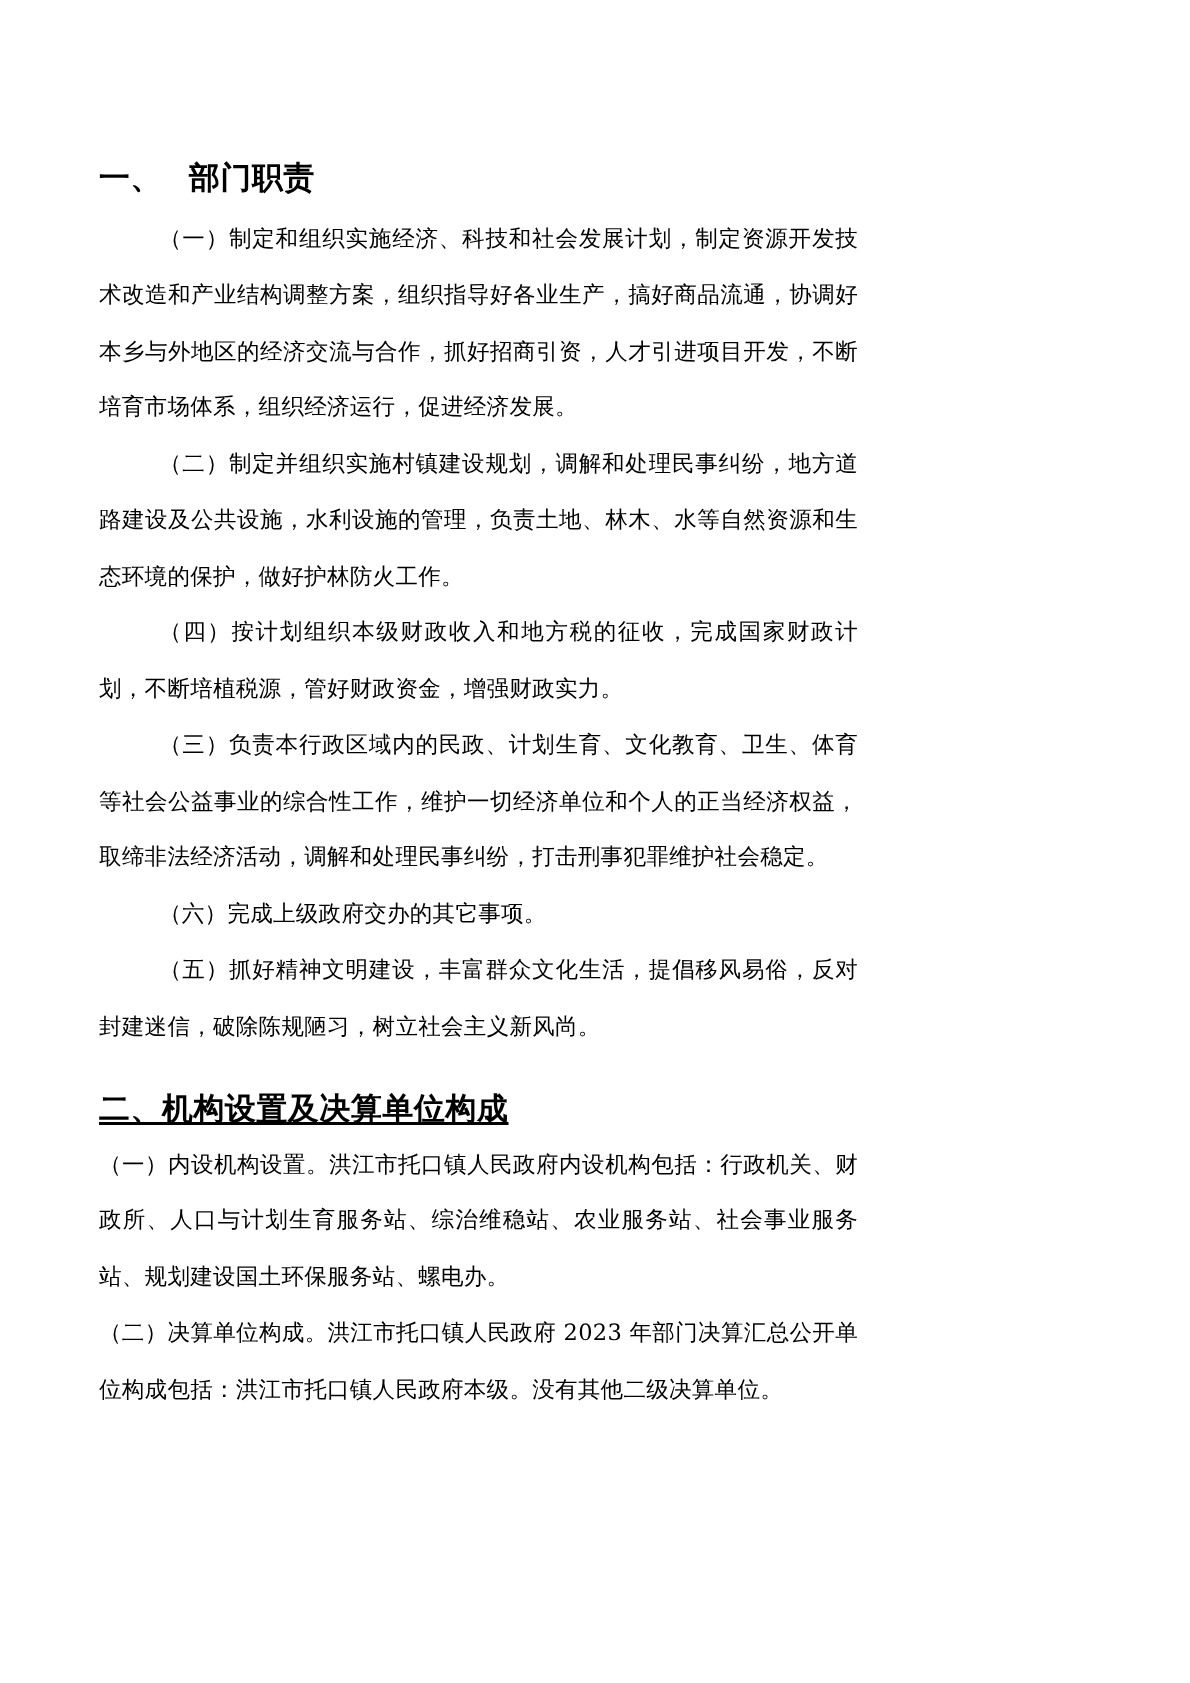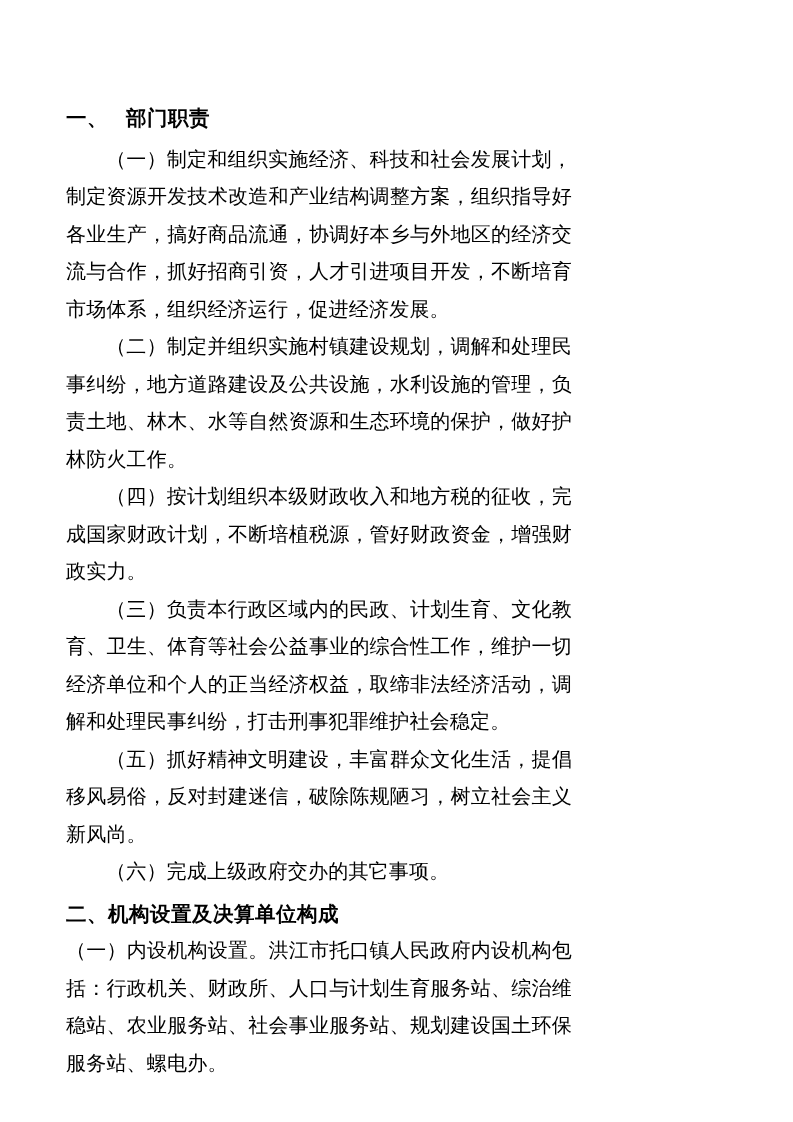--- a/index.html
+++ b/index.html
@@ -30,49 +30,51 @@
     margin: 0 0 10px 0;
   }
   .heading-1 {
     margin-bottom: 8px;
   }
   .heading-gap {
     display: inline-block;
     width: 18px;
   }
   .para {
-    font-size: 20px;
+    font-size: 15px;
     line-height: 37.5px;
     text-align: justify;
     text-justify: inter-ideograph;
     margin: 0;
     letter-spacing: 0.2px;
   }
   .para-indent {
     text-indent: 40px;
   }
   .para-noindent {
     text-indent: 0;
   }
   .section-2 {
-    margin-top: 9px;
+    margin-top: 22px;
     margin-bottom: 4px;
+    text-decoration: underline;
   }
 </style>
 </head>
 <body>
 
 <div class="page">
 
   <h1 class="heading heading-1"><span>一、</span><span class="heading-gap"></span><span>部门职责</span></h1>
 
   <p class="para para-indent">（一）制定和组织实施经济、科技和社会发展计划，制定资源开发技术改造和产业结构调整方案，组织指导好各业生产，搞好商品流通，协调好本乡与外地区的经济交流与合作，抓好招商引资，人才引进项目开发，不断培育市场体系，组织经济运行，促进经济发展。</p>
   <p class="para para-indent">（二）制定并组织实施村镇建设规划，调解和处理民事纠纷，地方道路建设及公共设施，水利设施的管理，负责土地、林木、水等自然资源和生态环境的保护，做好护林防火工作。</p>
   <p class="para para-indent">（四）按计划组织本级财政收入和地方税的征收，完成国家财政计划，不断培植税源，管好财政资金，增强财政实力。</p>
   <p class="para para-indent">（三）负责本行政区域内的民政、计划生育、文化教育、卫生、体育等社会公益事业的综合性工作，维护一切经济单位和个人的正当经济权益，取缔非法经济活动，调解和处理民事纠纷，打击刑事犯罪维护社会稳定。</p>
+  <p class="para para-indent">（六）完成上级政府交办的其它事项。</p>
   <p class="para para-indent">（五）抓好精神文明建设，丰富群众文化生活，提倡移风易俗，反对封建迷信，破除陈规陋习，树立社会主义新风尚。</p>
-  <p class="para para-indent">（六）完成上级政府交办的其它事项。</p>
 
   <h2 class="heading section-2">二、机构设置及决算单位构成</h2>
 
   <p class="para para-noindent">（一）内设机构设置。洪江市托口镇人民政府内设机构包括：行政机关、财政所、人口与计划生育服务站、综治维稳站、农业服务站、社会事业服务站、规划建设国土环保服务站、螺电办。</p>
+  <p class="para para-noindent">（二）决算单位构成。洪江市托口镇人民政府 2023 年部门决算汇总公开单位构成包括：洪江市托口镇人民政府本级。没有其他二级决算单位。</p>
 
 </div>
 
 </body></html>

